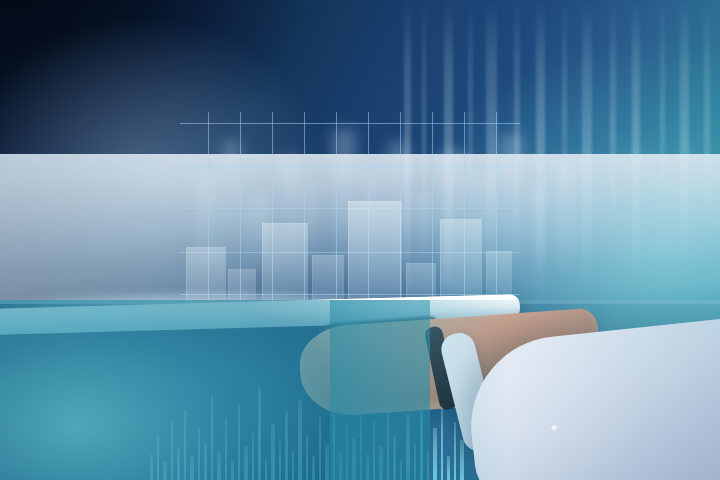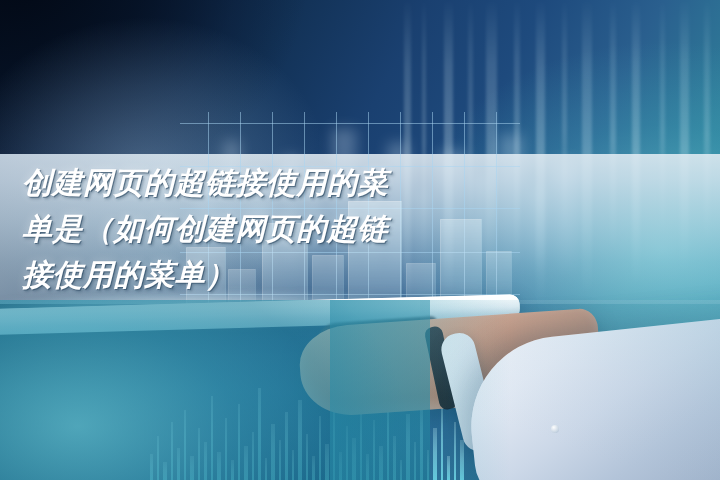--- a/index.html
+++ b/index.html
@@ -417,19 +417,14 @@
   <div id="hand"></div>
   <div id="watchband"></div>
   <div id="cuff"></div>
   <div id="sleeve"></div>
   <div id="cuff-button"></div>
   <div id="arm-haze"></div>
 
   <div id="teal-sweep"></div>
   <div id="teal-sweep-fade"></div>
 
-  <div id="headline">
-    <div class="line">创建网页的超链接使用的菜</div>
-    <div class="line">单是（如何创建网页的超链</div>
-    <div class="line">接使用的菜单）</div>
-  </div>
 
 </div>
 
 </body></html>

